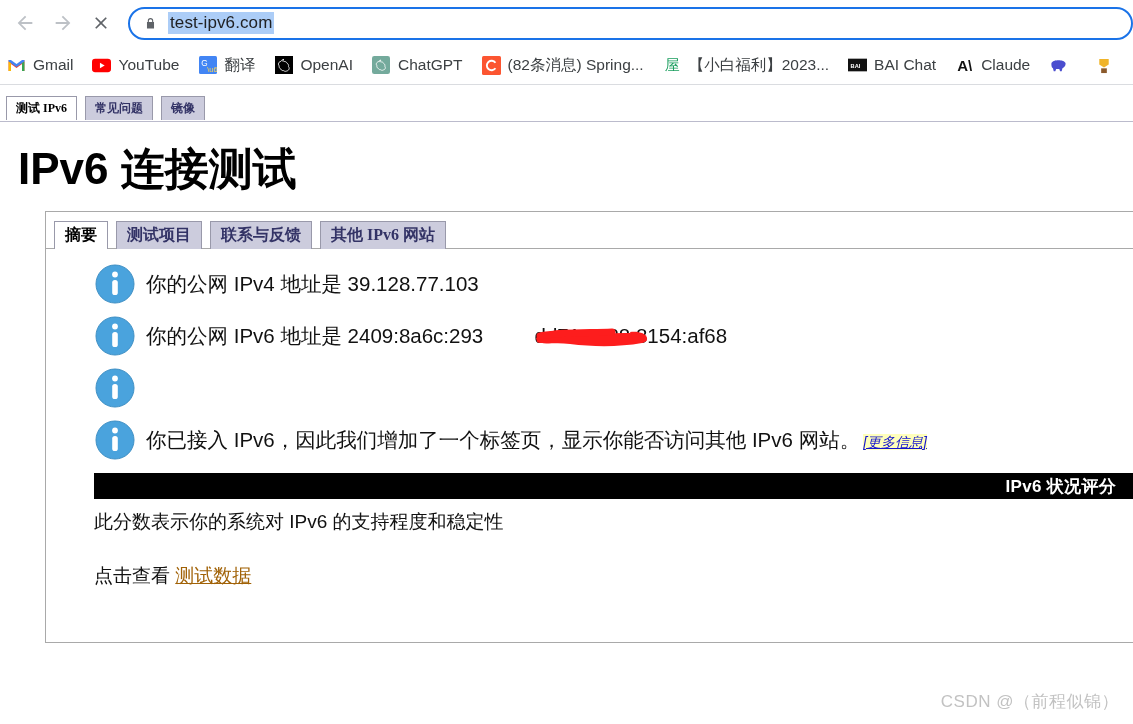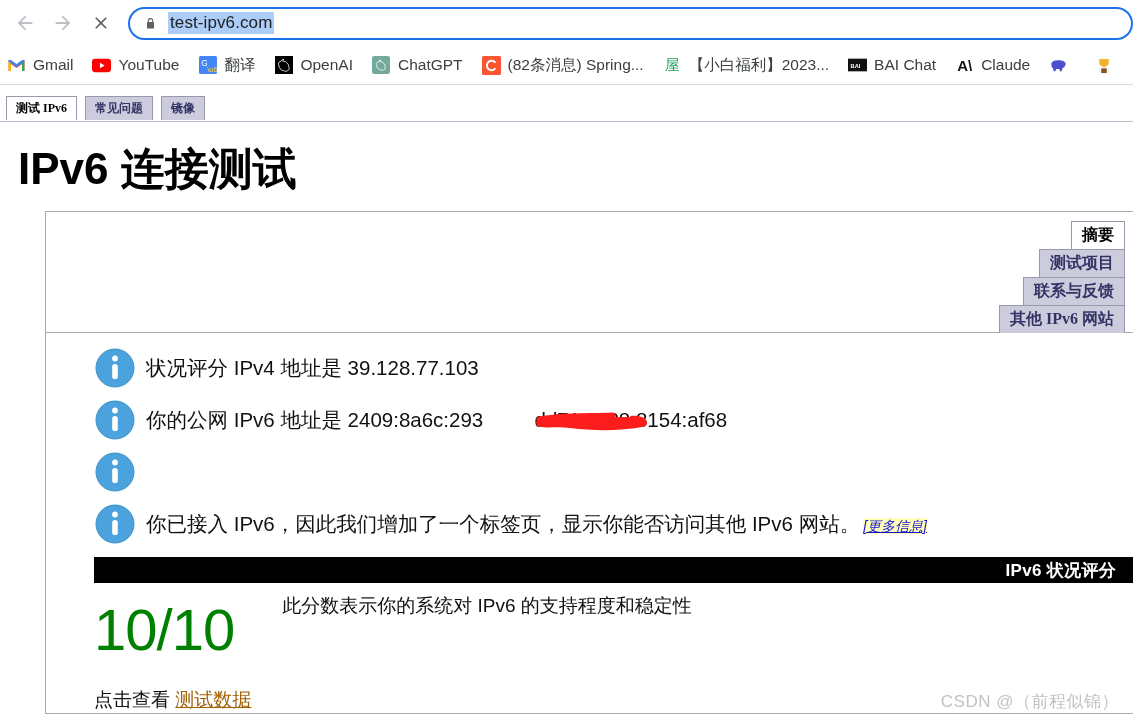--- a/index.html
+++ b/index.html
@@ -47,21 +47,21 @@
   .otab.active{background:#ffffff;color:#000000;}
   #site-tabs-rule{height:2px;background:#ffffff;border-bottom:1px solid #bbbbcc;margin-top:0;}
 
   #h1{
     font-family:"Liberation Sans","DejaVu Sans",sans-serif;
     font-size:44px;font-weight:bold;color:#000;margin:18px 0 12px 0;padding-left:18px;letter-spacing:0px;
   }
 
   
   #panel{margin-left:45px;border:1px solid #a9a9a9;border-right:none;background:#fff;min-height:430px;}
-  #inner-tabs{display:flex;align-items:flex-end;padding:8px 0 0 8px;border-bottom:1px solid #a9a9a9;background:#fff;flex-direction:column;}
+  #inner-tabs{display:flex;padding:8px 0 0 8px;border-bottom:1px solid #a9a9a9;background:#fff;}
   .itab{
     border:1px solid #9999aa;border-bottom:none;padding:3px 10px;margin-right:8px;
     font-family:"Liberation Serif","DejaVu Serif",serif;font-weight:bold;font-size:16px;
     color:#333366;background:#ccccdd;position:relative;top:1px;
   }
   .itab.active{background:#ffffff;color:#000000;}
 
   #results{padding:14px 0 0 0;}
   .row{display:flex;align-items:flex-start;margin-bottom:10px;padding-left:48px;}
   .row-ico{width:42px;height:42px;flex:0 0 auto;margin-right:10px;}
@@ -283,21 +283,21 @@
     <div id="results">
 
       <div class="row">
         <span class="row-ico">
           <svg width="42" height="42" viewBox="0 0 42 42">
               <circle cx="21" cy="21" r="19" fill="#4aa3dd" stroke="#3e8fc4" stroke-width="1"></circle>
               <circle cx="21" cy="11.5" r="2.9" fill="#fff"></circle>
               <rect x="18.2" y="17" width="5.6" height="15" rx="2.6" fill="#fff"></rect>
             </svg>
         </span>
-        <span class="row-txt">状况评分 IPv4 地址是 39.128.77.103</span>
+        <span class="row-txt">你的公网 IPv4 地址是 39.128.77.103</span>
       </div>
 
       <div class="row" id="ipv6-row">
         <span class="row-ico">
           <svg width="42" height="42" viewBox="0 0 42 42">
               <circle cx="21" cy="21" r="19" fill="#4aa3dd" stroke="#3e8fc4" stroke-width="1"></circle>
               <circle cx="21" cy="11.5" r="2.9" fill="#fff"></circle>
               <rect x="18.2" y="17" width="5.6" height="15" rx="2.6" fill="#fff"></rect>
             </svg>
         </span>
@@ -333,21 +333,20 @@
       </div>
 
 
     </div>
 
     <div id="score-bar">
       <span id="score-bar-label">IPv6 状况评分</span>
     </div>
 
     <div id="score-area">
-      <div id="score-num">10/10</div>
       <div id="score-desc">此分数表示你的系统对 IPv6 的支持程度和稳定性</div>
     </div>
 
     <div id="footer-block">
       <div id="see-line">
         <span>点击查看</span>
         <a href="#">测试数据</a>
       </div>
     </div>
 

